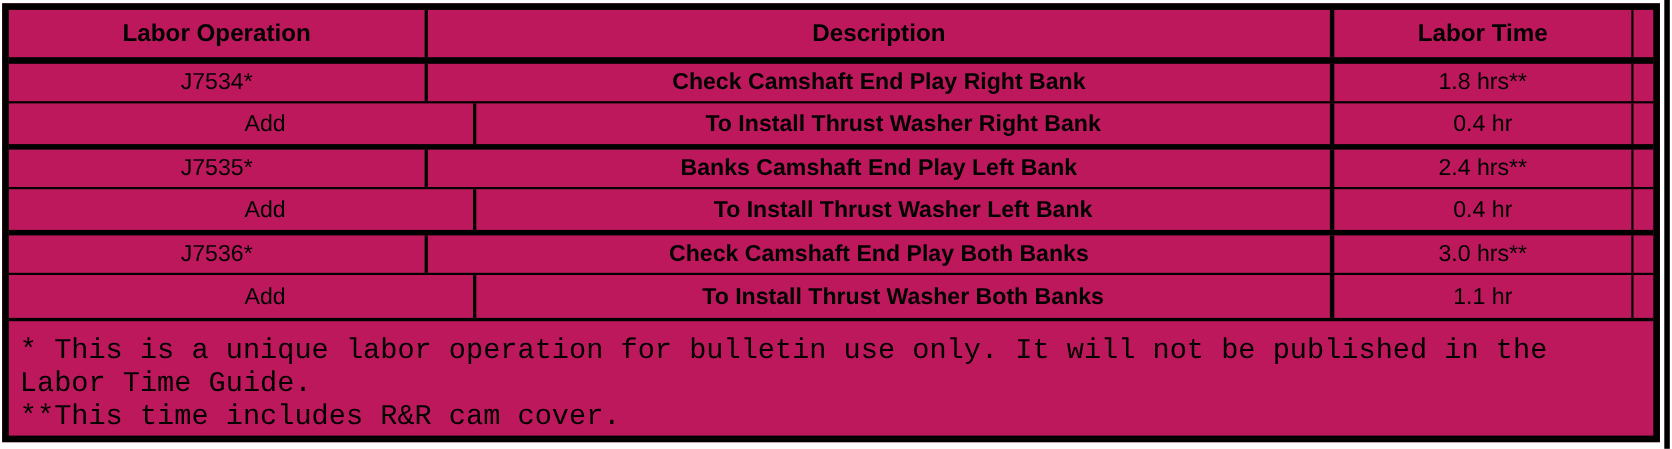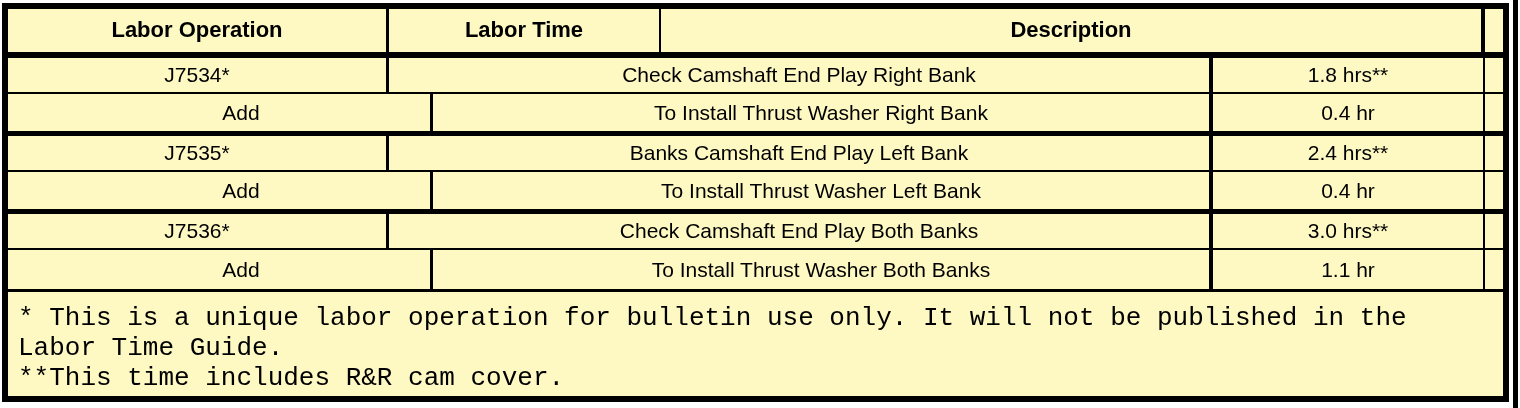--- a/index.html
+++ b/index.html
@@ -15,34 +15,34 @@
     position: absolute; left: 0; top: 0;
     width: 1520px; height: 408px;
     background: #ffffff;
   }
   
   .labor-table {
     position: absolute;
     left: 2px; top: 3px;
     width: 1507px; height: 399px;
     border: 6px solid #000000;
-    background: #fef9c3;
+    background: #be185d;
     display: flex;
     flex-direction: column;
   }
   
   .edge-rule {
     position: absolute;
     left: 1513px; top: 0;
     width: 5px; height: 408px;
     background: #000000;
   }
   .trow { display: flex; flex: 0 0 auto; }
   .c1 { width: 381px; border-right: 3px solid #000; }
-  .c2 { flex: 1; border-right: 4px solid #000; }
+  .c2 { flex: 1; border-right: 4px solid #000; font-weight: bold; }
   .c3 { width: 272px; border-right: 2px solid #000; }
   .c4 { width: 18px; }
   .cell {
     display: flex;
     align-items: center;
     justify-content: center;
     text-align: center;
     font-size: 21px;
     line-height: 1.1;
     overflow: hidden;
@@ -65,22 +65,22 @@
 </style>
 </head>
 <body>
 
 <div class="sheet">
 
   <div class="labor-table">
 
     <div class="trow header-row">
       <div class="cell c1">Labor Operation</div>
+      <div class="cell c2">Description</div>
       <div class="cell c3">Labor Time</div>
-      <div class="cell c2">Description</div>
       <div class="cell c4"></div>
     </div>
 
     <div class="trow r-op sep-thin">
       <div class="cell c1">J7534*</div>
       <div class="cell c2">Check Camshaft End Play Right Bank</div>
       <div class="cell c3">1.8 hrs**</div>
       <div class="cell c4"></div>
     </div>
 

